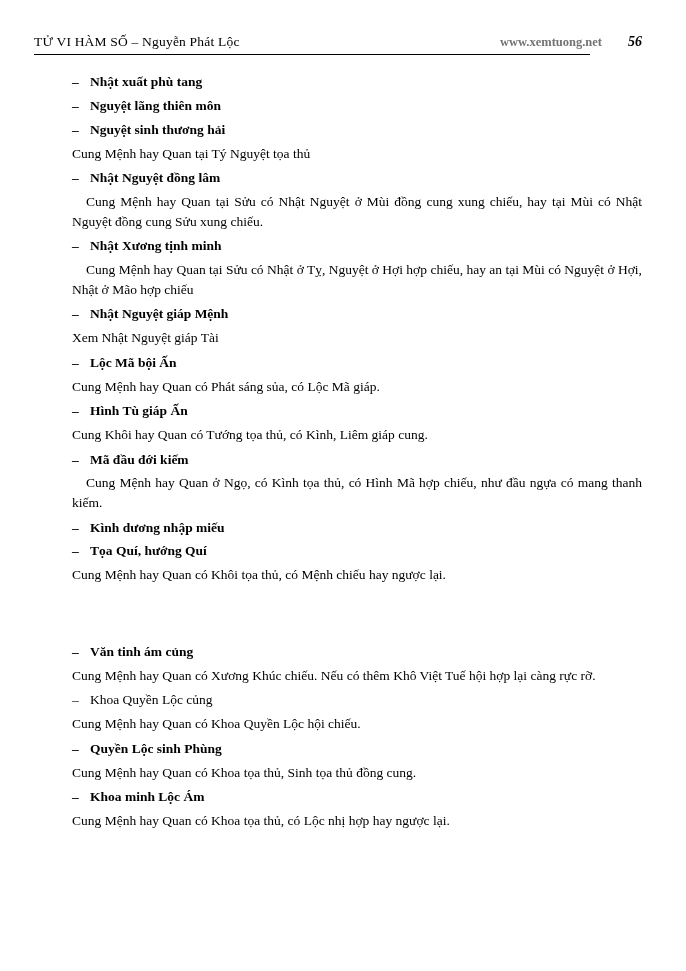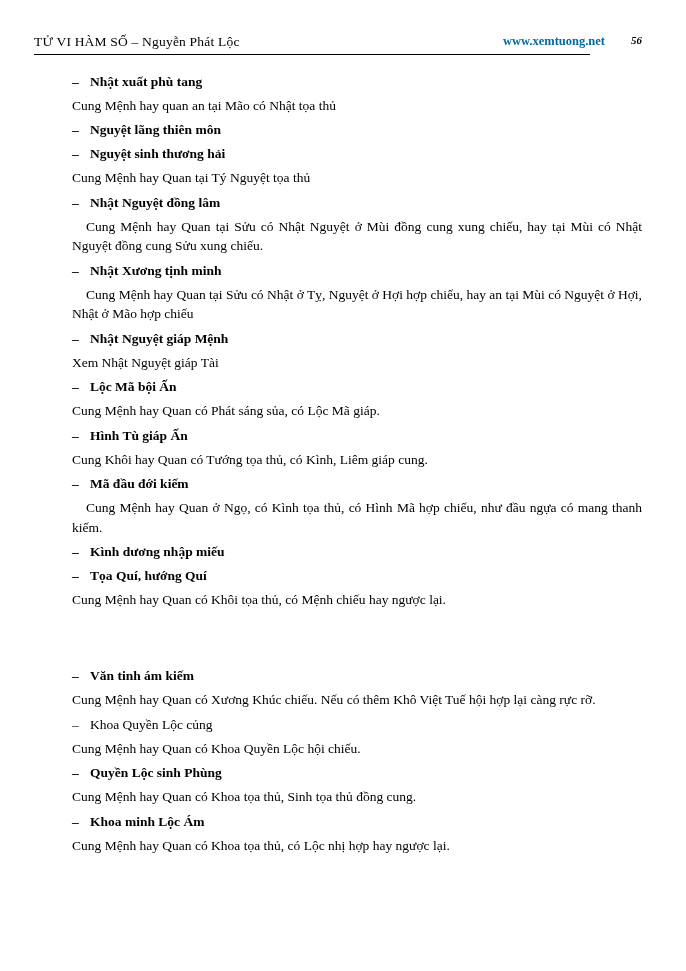--- a/index.html
+++ b/index.html
@@ -16,42 +16,42 @@
   }
   .page {
     position: relative;
     width: 686px;
     height: 971px;
     box-sizing: border-box;
     padding: 34px 44px 0 34px;
   }
   .header {
     display: flex;
-    align-items: flex-start;
+    align-items: center;
     justify-content: space-between;
     padding: 0 0 4px 0;
   }
   .header-left {
     font-family: "Liberation Serif", serif;
     font-size: 13.5px;
     letter-spacing: 0.2px;
     white-space: nowrap;
   }
   .header-center {
     font-family: "Liberation Serif", serif;
     font-size: 12.5px;
     font-weight: bold;
-    color: #0369a1;
+    color: #737373;
     margin-left: auto;
     margin-right: 26px;
     white-space: nowrap;
   }
   .header-right {
     font-family: "Liberation Serif", serif;
-    font-size: 11px;
+    font-size: 14px;
     font-weight: bold;
     font-style: italic;
     white-space: nowrap;
   }
   .header-rule {
     border: none;
     border-top: 1.2px solid #000;
     margin: 0 52px 0 0;
   }
   .content {
@@ -106,21 +106,20 @@
     <div class="header-left">TỬ VI HÀM SỐ – Nguyễn Phát Lộc</div>
     <div class="header-center">www.xemtuong.net</div>
     <div class="header-right">56</div>
   </div>
   <hr class="header-rule">
 
   <div class="content">
 
     <div class="entry">
       <p class="term"><span class="dash">–</span><span class="term-text">Nhật xuất phù tang</span></p>
-      <p class="desc">Cung Mệnh hay quan an tại Mão có Nhật tọa thủ</p>
     </div>
 
     <div class="entry">
       <p class="term"><span class="dash">–</span><span class="term-text">Nguyệt lãng thiên môn</span></p>
     </div>
 
     <div class="entry">
       <p class="term"><span class="dash">–</span><span class="term-text">Nguyệt sinh thương hải</span></p>
       <p class="desc">Cung Mệnh hay Quan tại Tý Nguyệt tọa thủ</p>
     </div>
@@ -160,21 +159,21 @@
     </div>
 
     <div class="entry">
       <p class="term"><span class="dash">–</span><span class="term-text">Tọa Quí, hướng Quí</span></p>
       <p class="desc">Cung Mệnh hay Quan có Khôi tọa thủ, có Mệnh chiếu hay ngược lại.</p>
     </div>
 
     <div class="gap"></div>
 
     <div class="entry">
-      <p class="term"><span class="dash">–</span><span class="term-text">Văn tinh ám kiếm</span></p>
+      <p class="term"><span class="dash">–</span><span class="term-text">Văn tinh ám củng</span></p>
       <p class="desc">Cung Mệnh hay Quan có Xương Khúc chiếu. Nếu có thêm Khô Việt Tuế hội hợp lại càng rực rỡ.</p>
     </div>
 
     <div class="entry">
       <p class="term plain"><span class="dash">–</span><span class="term-text">Khoa Quyền Lộc củng</span></p>
       <p class="desc">Cung Mệnh hay Quan có Khoa Quyền Lộc hội chiếu.</p>
     </div>
 
     <div class="entry">
       <p class="term"><span class="dash">–</span><span class="term-text">Quyền Lộc sinh Phùng</span></p>

